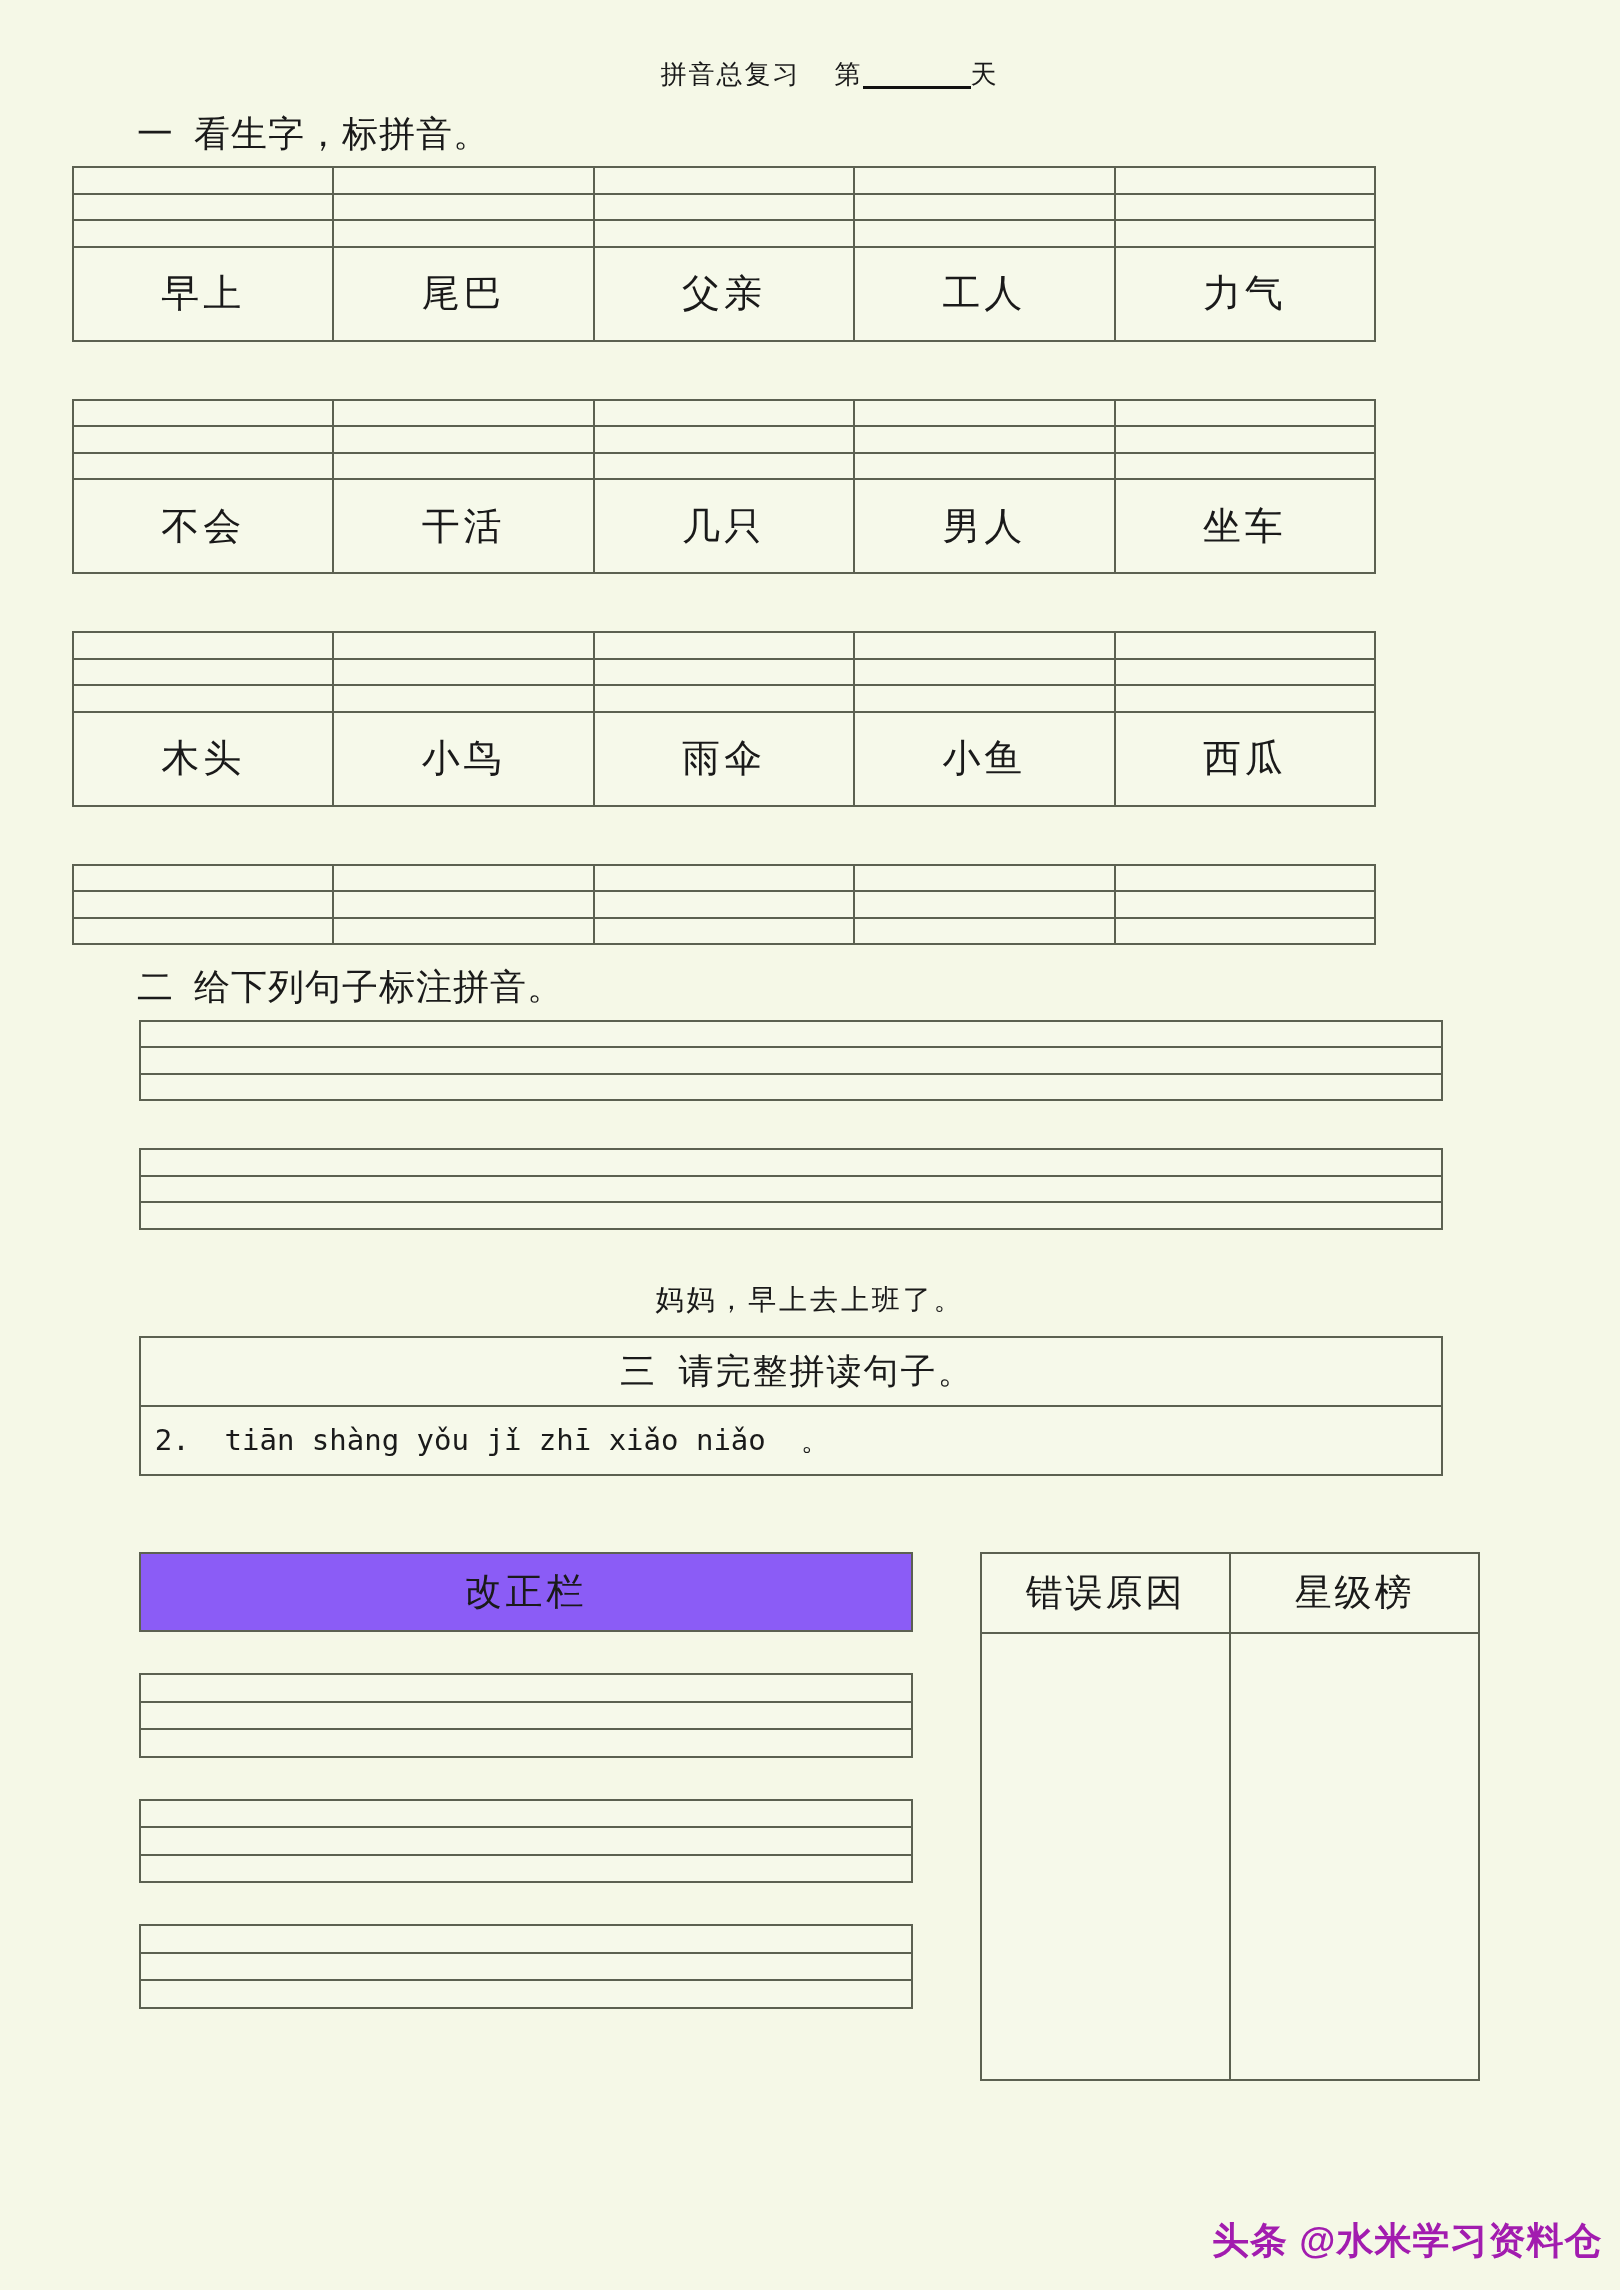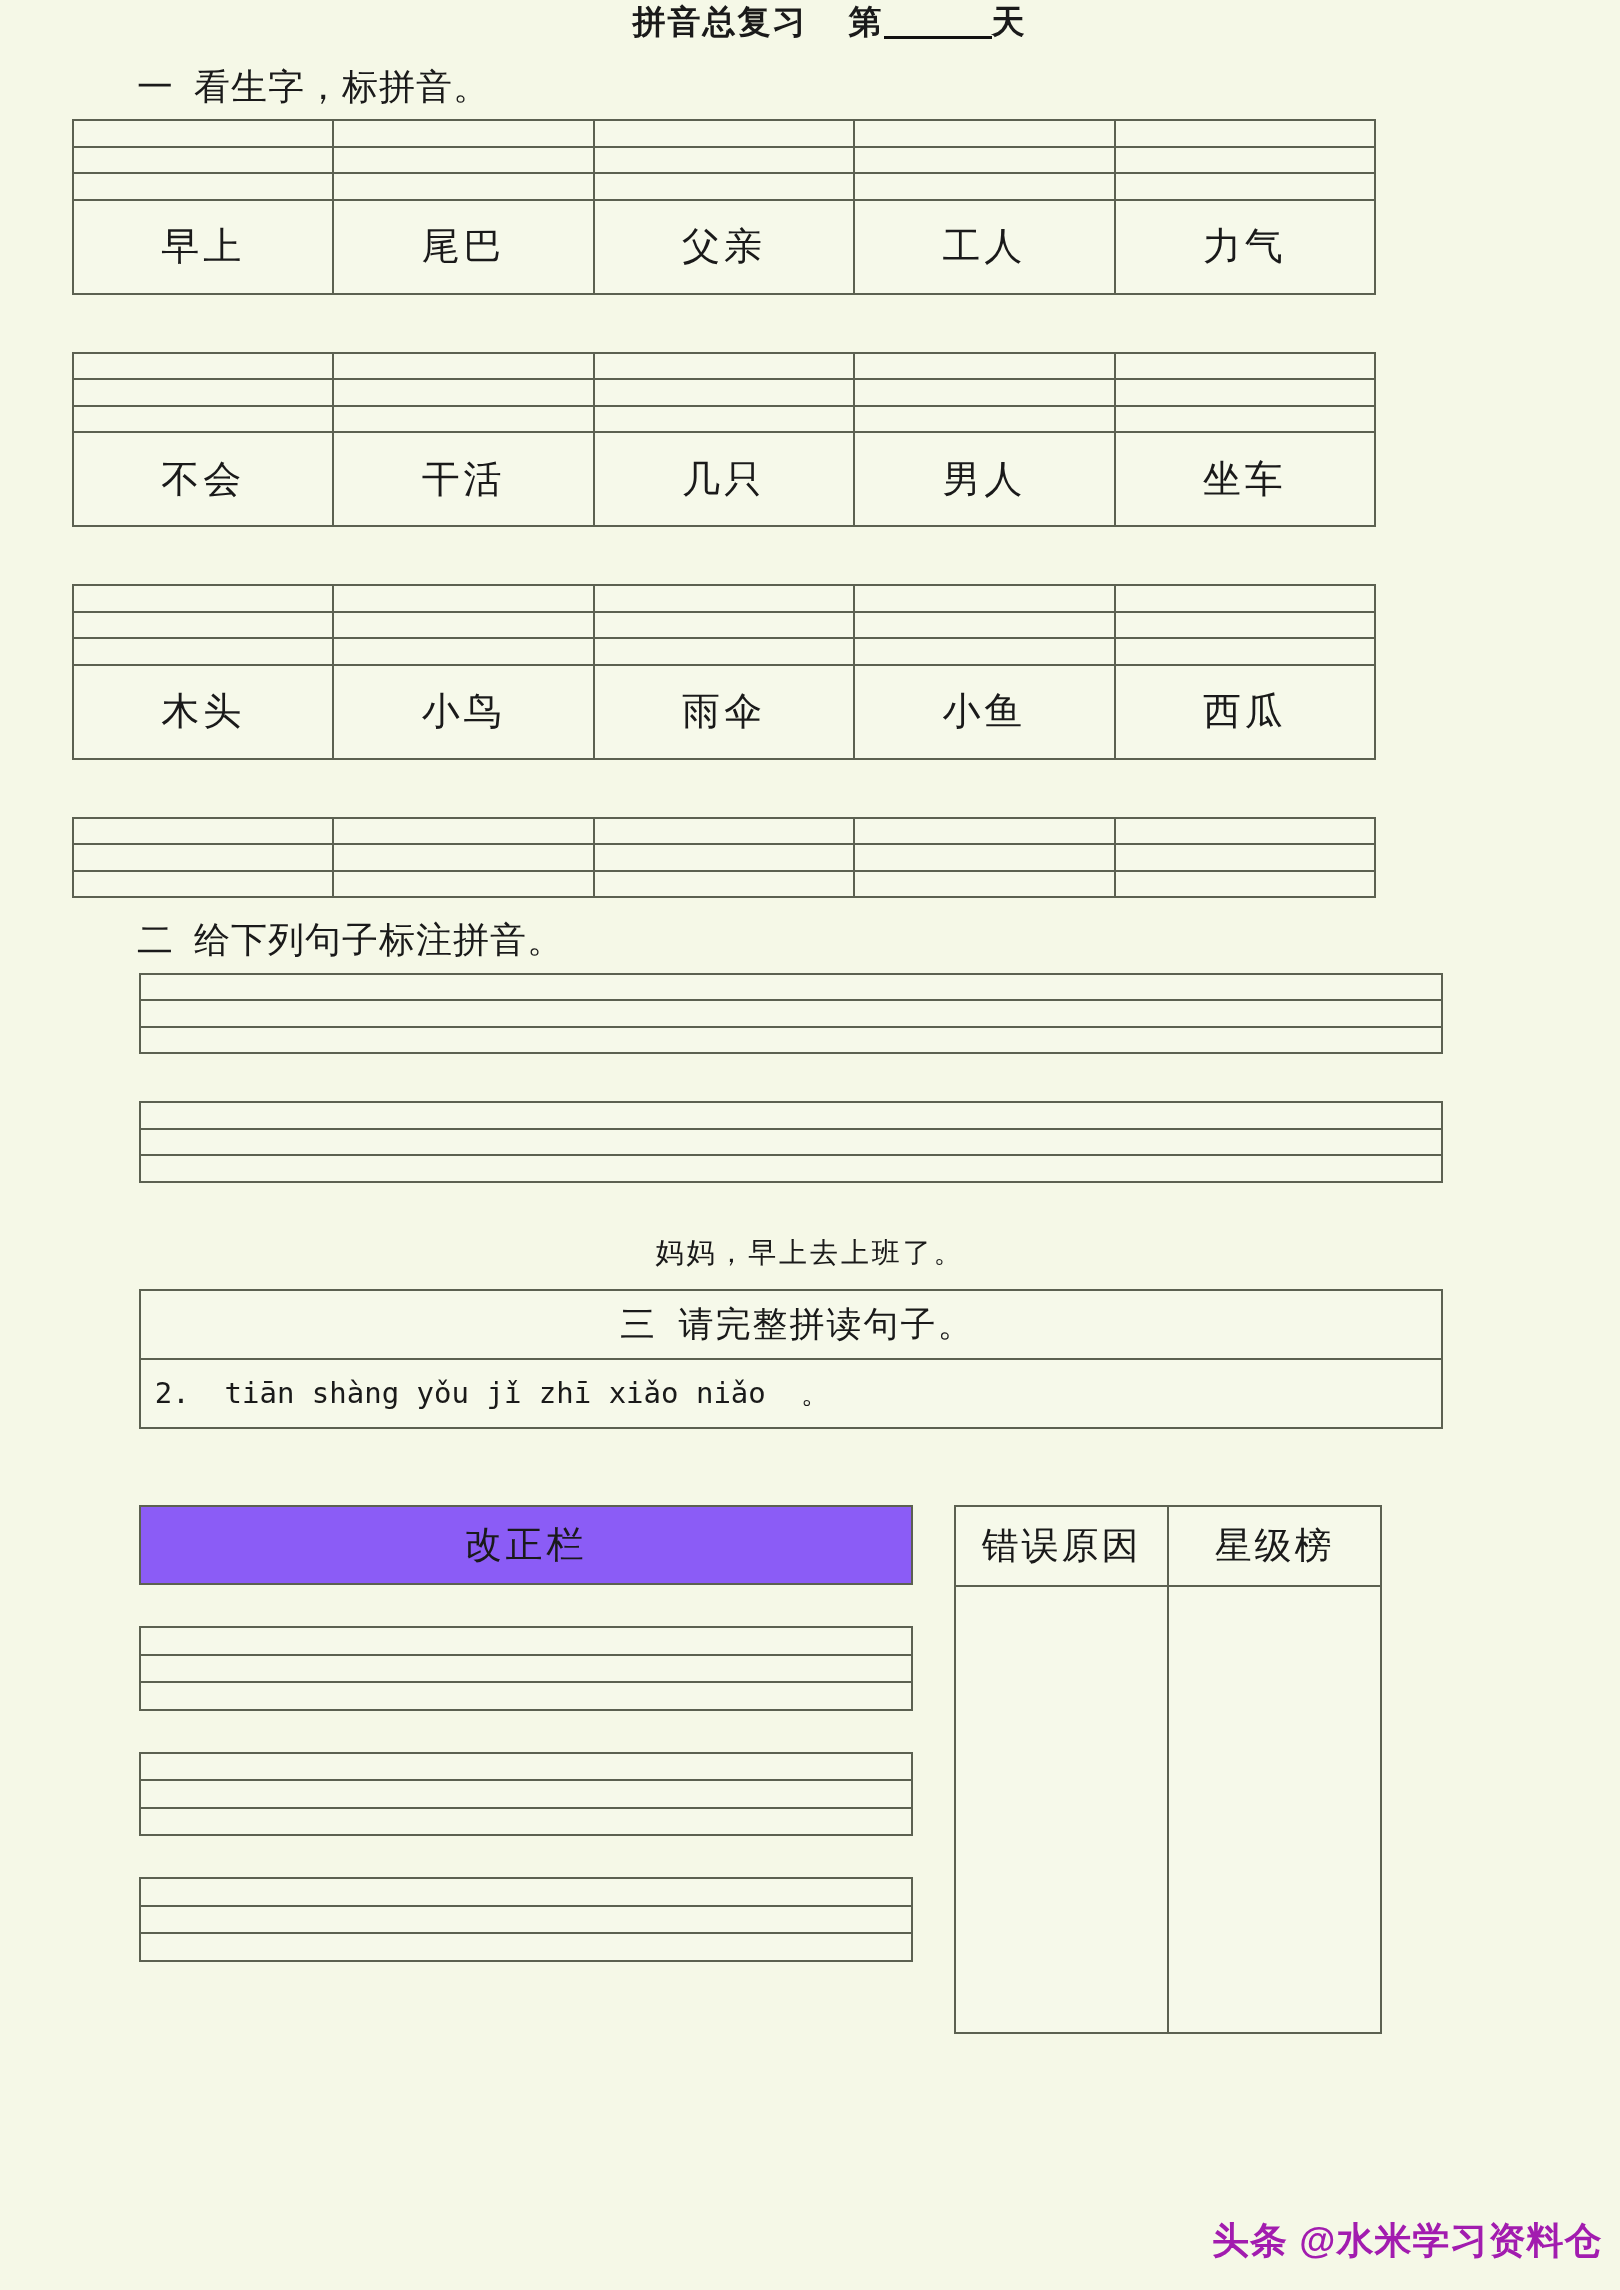--- a/index.html
+++ b/index.html
@@ -20,23 +20,24 @@
     position: relative;
     width: 1620px;
     height: 2291px;
     box-sizing: border-box;
     padding: 0;
   }
 
   
   .title {
     text-align: center;
-    font-size: 33px;
-    font-weight: bold;
+    font-size: 26px;
+    font-weight: normal;
     letter-spacing: 2px;
+    padding-top: 57px;
     padding-left: 39px;
     white-space: pre;
   }
   .title .blank {
     display: inline-block;
     border-bottom: 3.9px solid #111;
     width: 108px;
     vertical-align: -5.9px;
   }
 
@@ -149,22 +150,22 @@
     border-collapse: collapse;
     table-layout: fixed;
   }
   .correct-block td {
     border: 2px solid #5c6151;
     background: #f6f9ea;
     height: 23.5px;
   }
 
   .right-table {
-    margin-left: 41px;
-    width: 428px;
+    margin-left: 67px;
+    width: 500px;
     border-collapse: collapse;
     table-layout: fixed;
   }
   .right-table td {
     border: 2px solid #5c6151;
     background: #f6f9ea;
   }
   .right-table td.rt-head {
     height: 76px;
     text-align: center;

